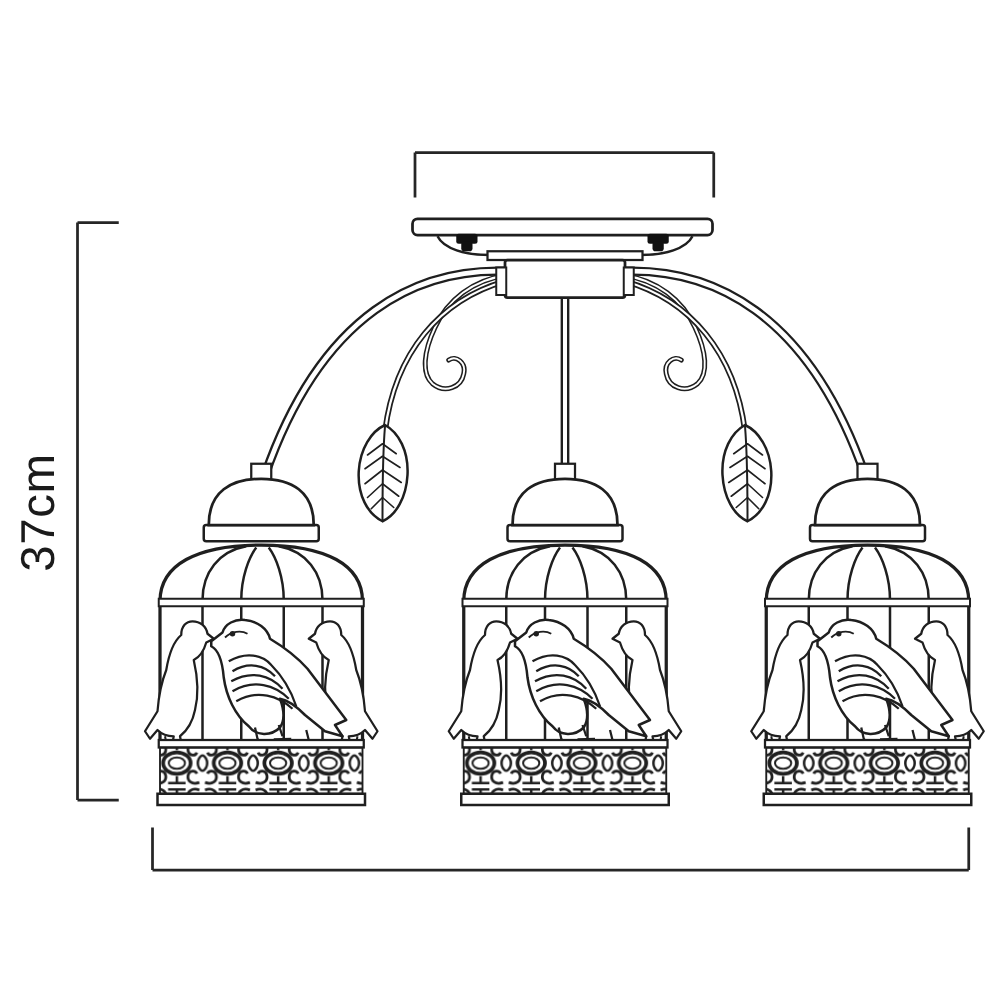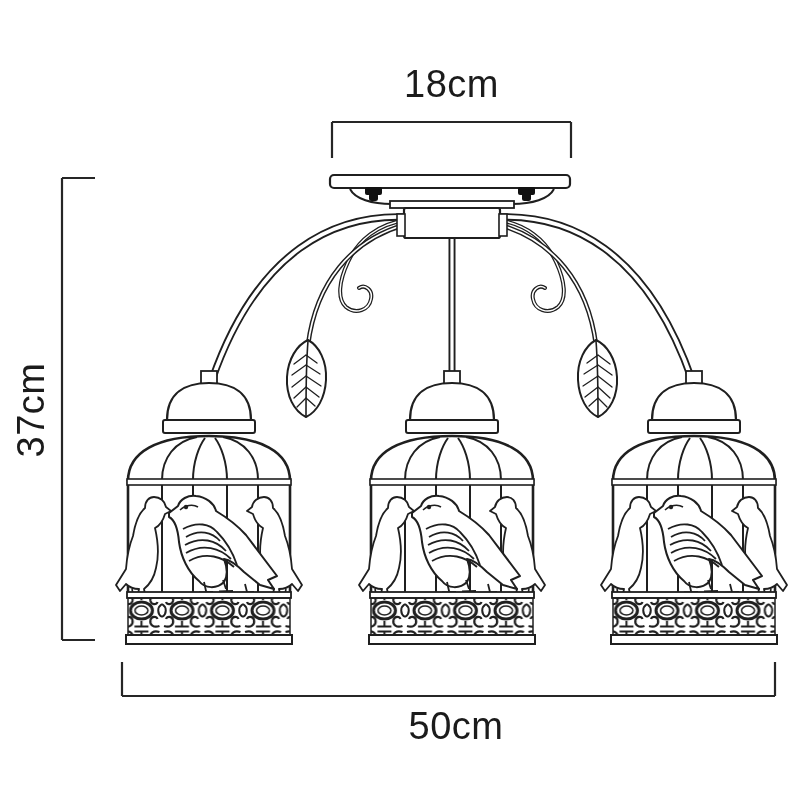--- a/index.html
+++ b/index.html
@@ -163,16 +163,14 @@
       <rect x="404" y="208" width="96" height="30" rx="2" fill="#ffffff" stroke="#1f1f1f" stroke-width="2.2"></rect>
       <rect x="397" y="214" width="8" height="22" fill="#ffffff" stroke="#1f1f1f" stroke-width="1.6"></rect>
       <rect x="499" y="214" width="8" height="22" fill="#ffffff" stroke="#1f1f1f" stroke-width="1.6"></rect>
     </g>
 
     <use href="#cage-assembly" transform="translate(-243,0)"></use>
     <use href="#cage-assembly"></use>
     <use href="#cage-assembly" transform="translate(242,0)"></use>
   </svg>
 
-  <div class="dim-label dim-label-top">18cm</div>
   <div class="dim-label dim-label-left">37cm</div>
-  <div class="dim-label dim-label-bottom">50cm</div>
 </div>
 
 </body></html>

